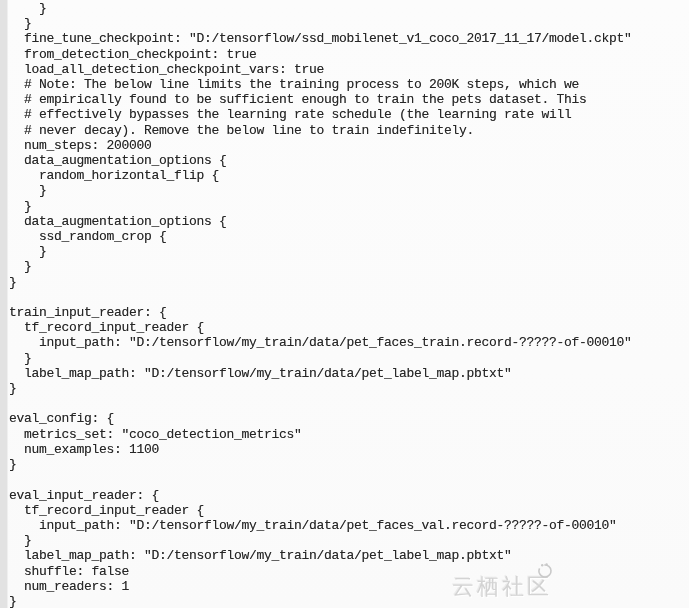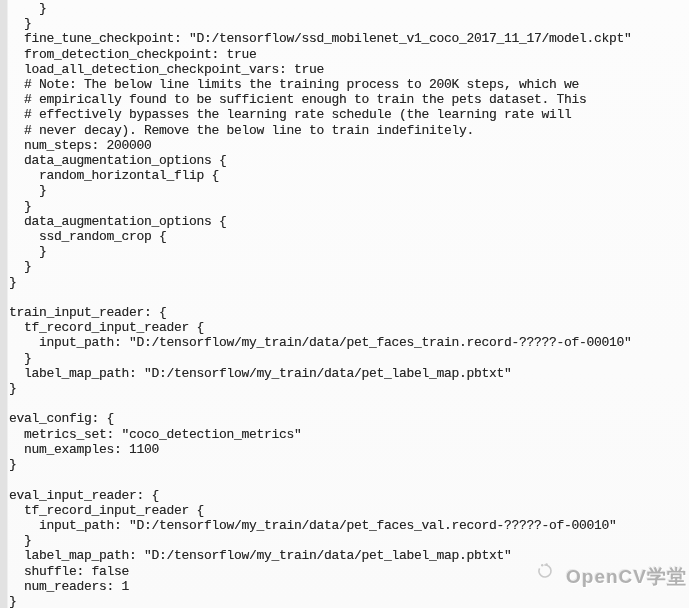--- a/index.html
+++ b/index.html
@@ -123,24 +123,24 @@
 eval_input_reader: {
   tf_record_input_reader {
     input_path: "D:/tensorflow/my_train/data/pet_faces_val.record-?????-of-00010"
   }
   label_map_path: "D:/tensorflow/my_train/data/pet_label_map.pbtxt"
   shuffle: false
   num_readers: 1
 }</pre>
 
 
+  <span class="wm wm-yunqi">云栖社区</span>
 
   <span class="wm wm-icon">
     <svg width="18" height="18" viewBox="0 0 18 18">
       <circle cx="9" cy="10" r="6" fill="none" stroke="#c9c9c9" stroke-width="1.6" stroke-dasharray="26 6" transform="rotate(-50 9 10)"></circle>
       <circle cx="6.2" cy="4.2" r="1.2" fill="#c9c9c9"></circle>
       <circle cx="10.6" cy="3.4" r="1.2" fill="#c9c9c9"></circle>
     </svg>
   </span>
 
-  <span class="wm wm-opencv">OpenCV学堂</span>
 
 </div>
 
 </body></html>

